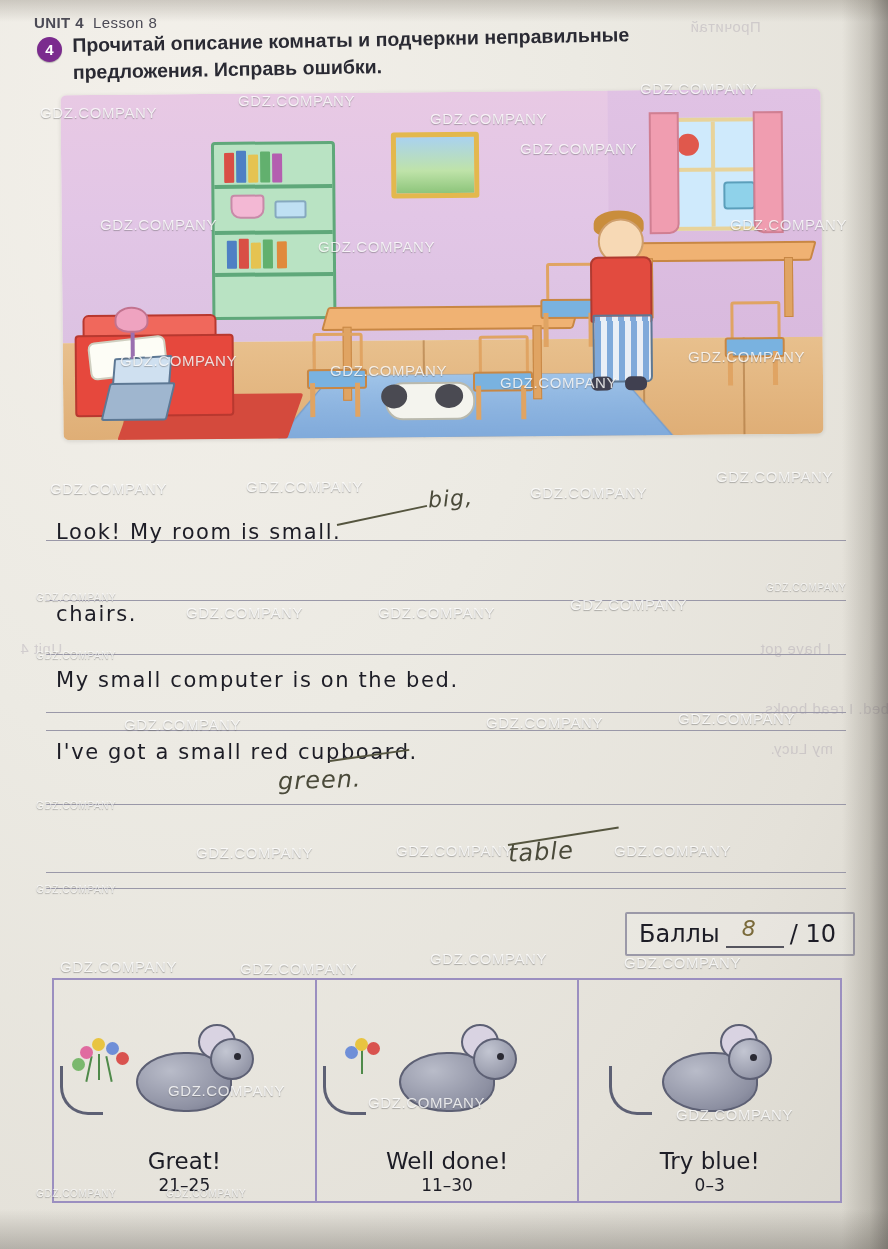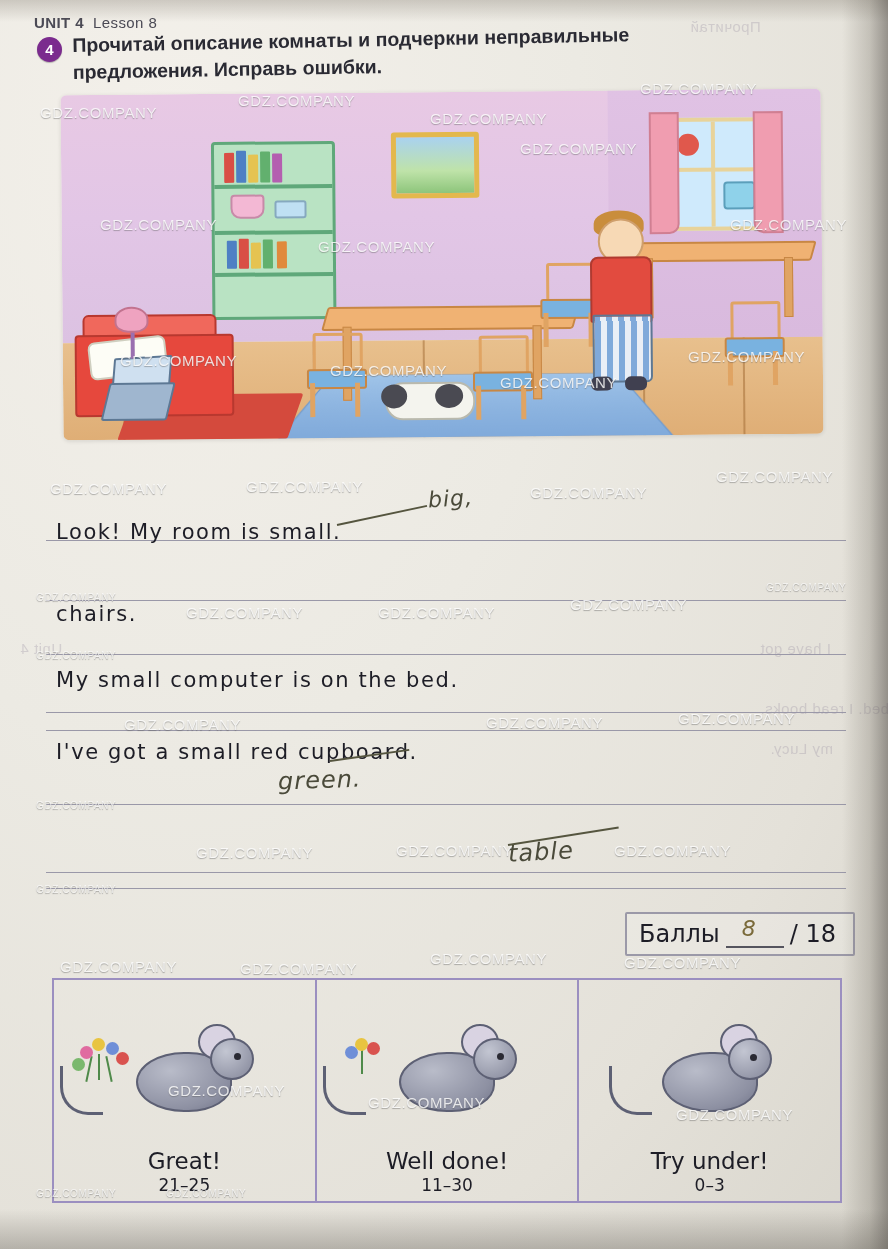--- a/index.html
+++ b/index.html
@@ -526,21 +526,21 @@
 
   <div class="hand" style="left:508px; top:838px; transform:rotate(-3deg); font-size:24px;">table</div>
   <div class="strike" style="left:508px; top:844px; width:112px; transform:rotate(-9deg);"></div>
 
   <div class="score-box">
     <span>Баллы</span>
     <span class="score-blank">
       <span class="score-hand">8</span>
     </span>
     <span>/</span>
-    &nbsp;<span>18</span>
+    &nbsp;<span>10</span>
   </div>
 
   <div class="rate-table">
 
     <div class="rate-cell">
       <div class="rate-art">
         <div class="mouse-tail"></div>
         <div class="mouse-body"></div>
         <div class="mouse-ear" style="left:50%; margin-left:14px;"></div>
         <div class="mouse-head">
@@ -583,21 +583,21 @@
 
     <div class="rate-cell">
       <div class="rate-art">
         <div class="mouse-tail" style="left:30px;"></div>
         <div class="mouse-body"></div>
         <div class="mouse-ear" style="left:50%; margin-left:10px;"></div>
         <div class="mouse-head" style="transform:translateX(18px);">
           <div class="mouse-eye" style="left:20px; top:14px;"></div>
         </div>
       </div>
-      <div class="rate-label">Try under!</div>
+      <div class="rate-label">Try blue!</div>
       <div class="rate-range">0–3</div>
     </div>
   </div>
 
   <div class="wm" style="left:40px; top:104px;">GDZ.COMPANY</div>
   <div class="wm" style="left:238px; top:92px;">GDZ.COMPANY</div>
   <div class="wm" style="left:430px; top:110px;">GDZ.COMPANY</div>
   <div class="wm" style="left:640px; top:80px;">GDZ.COMPANY</div>
   <div class="wm" style="left:100px; top:216px;">GDZ.COMPANY</div>
   <div class="wm" style="left:318px; top:238px;">GDZ.COMPANY</div>

